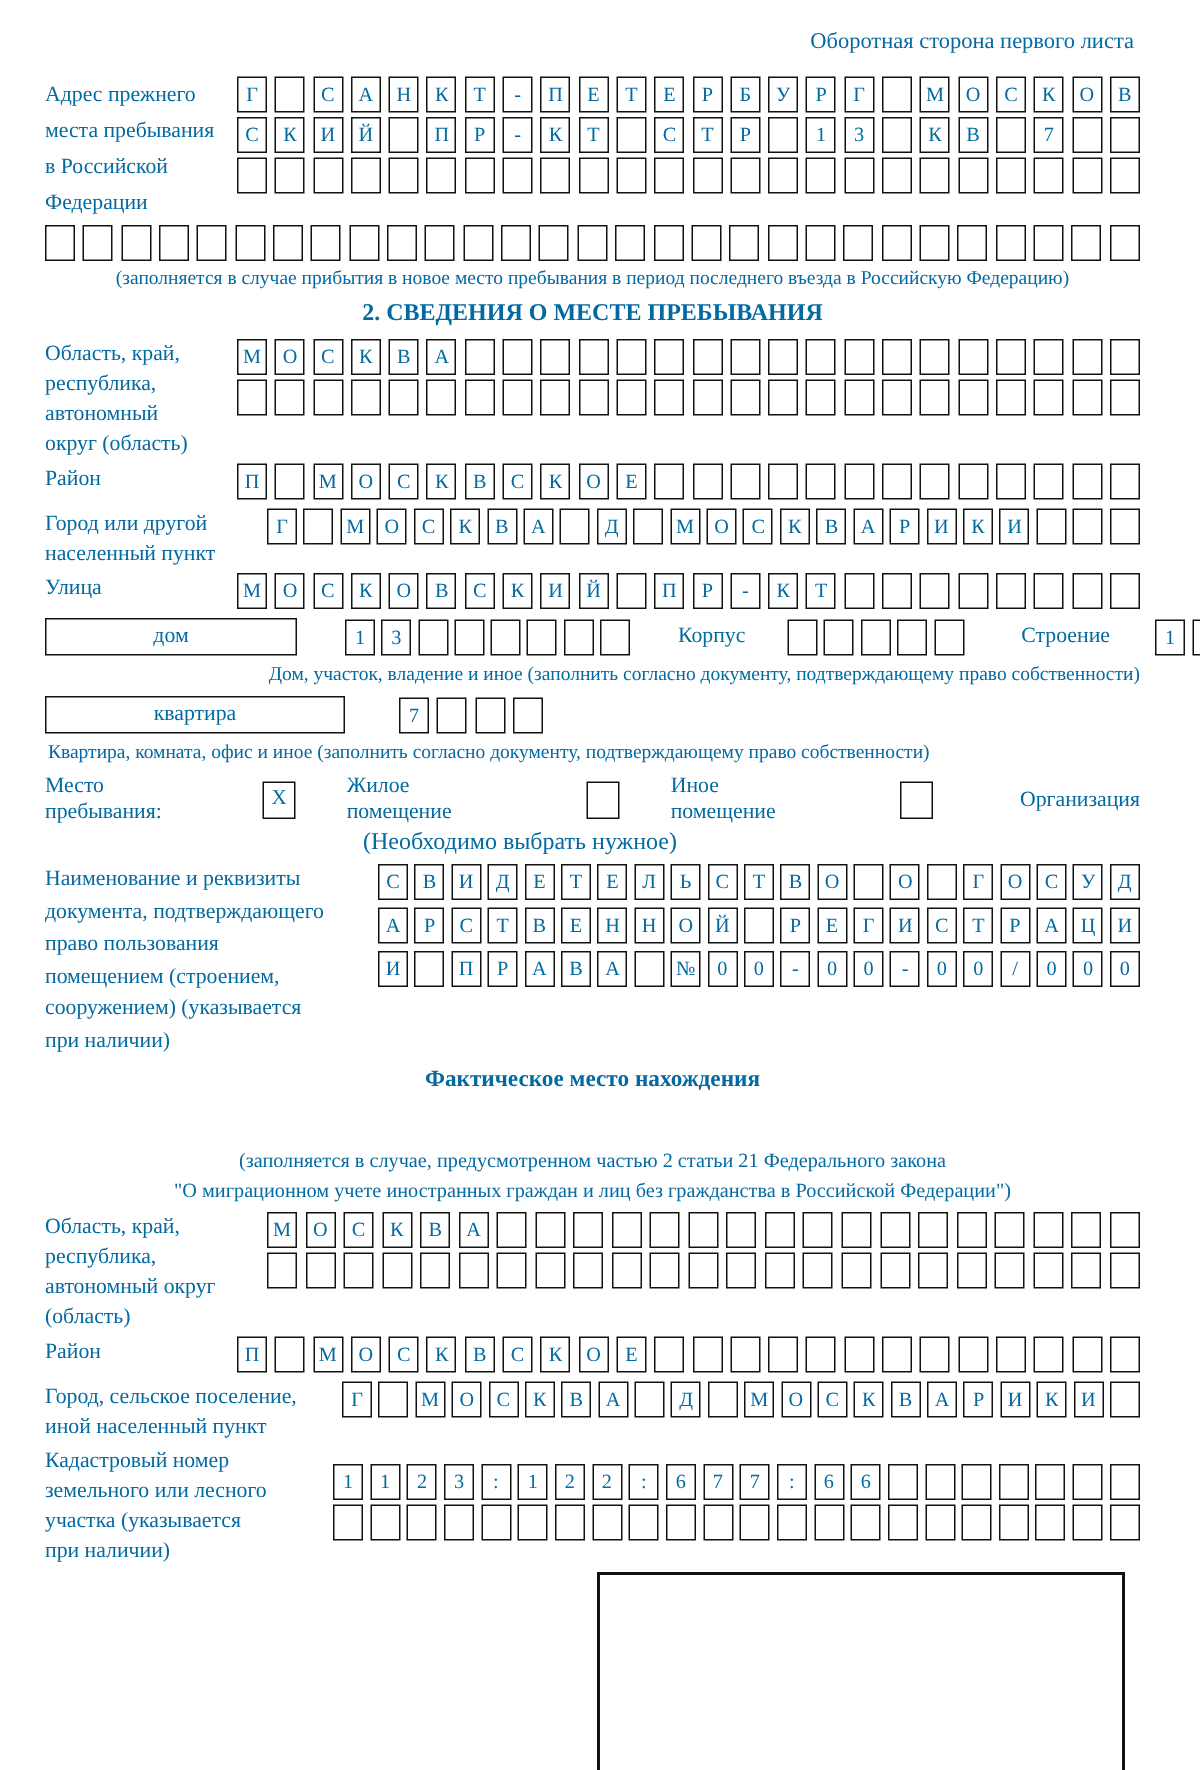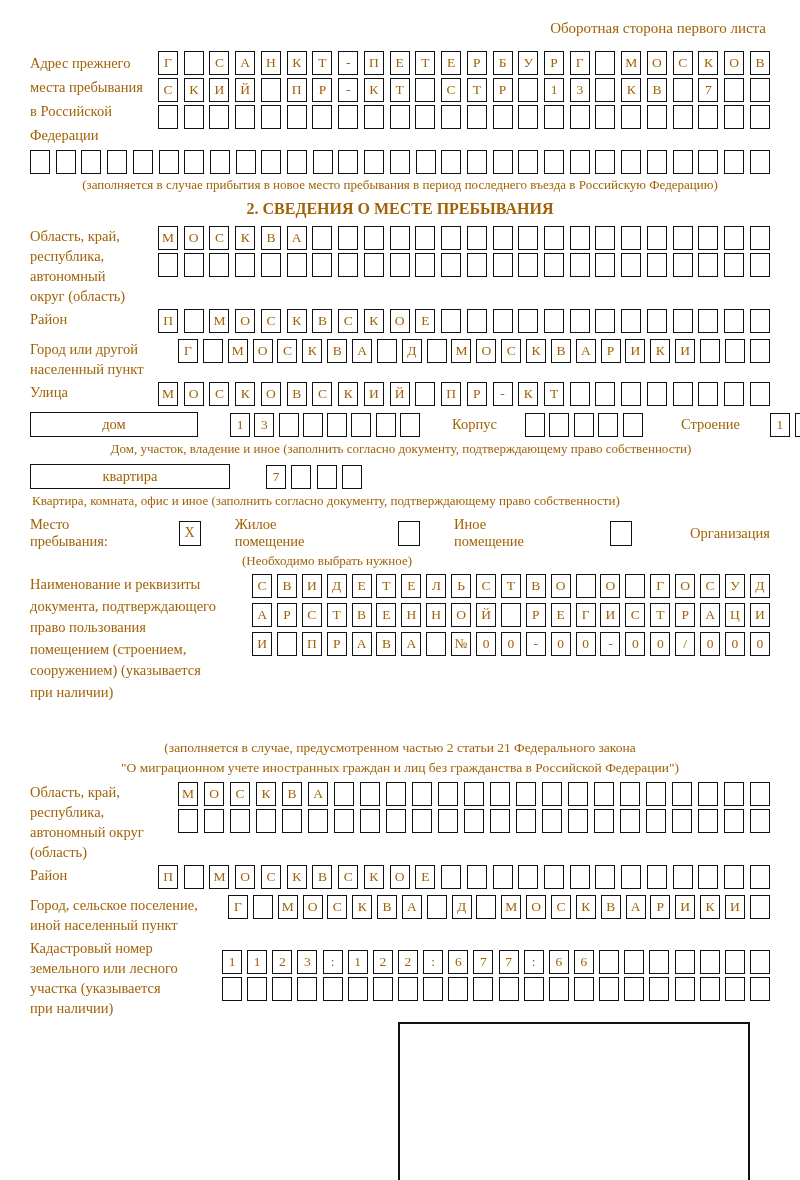--- a/index.html
+++ b/index.html
@@ -1,19 +1,19 @@
 <!DOCTYPE html>
 <html><head>
 <meta charset="utf-8">
 <style>
   html,body{margin:0;padding:0;background:#fff;}
   .page{
     width:800px;height:1180px;box-sizing:border-box;
-    padding:14px 30px 0 30px;overflow:hidden;
-    font-family:"Liberation Serif","DejaVu Serif",serif;color:#a16207;
+    padding:14px 40px 0 30px;overflow:hidden;
+    font-family:"Liberation Serif","DejaVu Serif",serif;color:#0369a1;
     position:relative;
   }
   .hdr-note{font-size:15px;text-align:right;margin:6px 4px 14px 0;}
   .field{display:flex;margin-bottom:3px;}
   .f-label{font-size:14.5px;line-height:20px;white-space:pre-line;flex-shrink:0;}
   .f-label.tall{line-height:24px;}
   .rows{flex:1;min-width:0;}
   .cells{display:flex;justify-content:space-between;margin-bottom:3px;flex:1;min-width:0;}
   .cell{
     box-sizing:border-box;width:20px;height:24px;border:1.5px solid #111;
@@ -28,21 +28,21 @@
   .wide-box{
     box-sizing:border-box;border:1.5px solid #111;height:25px;
     display:flex;align-items:center;justify-content:center;font-size:14.5px;flex-shrink:0;
   }
   .chk{
     box-sizing:border-box;width:22px;height:25px;border:1.5px solid #111;
     display:inline-flex;align-items:center;justify-content:center;
     font-size:14px;flex-shrink:0;
   }
   .opt-label{font-size:14.5px;}
-  .small-note{font-size:13px;margin:0 0 5px 212px;}
+  .small-note{font-size:16px;margin:0 0 5px 212px;}
   .stamp-wrap{margin-left:362px;width:378px;margin-top:4px;}
   .stamp-box{box-sizing:border-box;width:352px;height:170px;border:2px solid #111;margin-left:6px;}
 </style>
 </head>
 <body>
 
 <div class="page">
 
   <div class="hdr-note">Оборотная сторона первого листа</div>
 
@@ -340,21 +340,21 @@
         <span class="cell">&nbsp;</span>
       </div>
     <div class="opt-label" style="margin:0 6px 0 14px;">Строение</div>
     <div class="cells" style="width:96px;flex:none;margin:0;">
         <span class="cell">1</span>
         <span class="cell">&nbsp;</span>
         <span class="cell">&nbsp;</span>
         <span class="cell">&nbsp;</span>
       </div>
   </div>
-  <div class="caption" style="text-align:center;margin-left:2px;">Дом, участок, владение и иное (заполнить согласно документу, подтверждающему право собственности)</div>
+  <div class="caption" style="text-align:right;margin-left:2px;">Дом, участок, владение и иное (заполнить согласно документу, подтверждающему право собственности)</div>
 
   <div class="inline-row">
     <div class="wide-box" style="width:200px;">квартира</div>
     <div class="cells" style="width:96px;margin:0 0 0 12px;flex:none;">
         <span class="cell">7</span>
         <span class="cell">&nbsp;</span>
         <span class="cell">&nbsp;</span>
         <span class="cell">&nbsp;</span>
       </div>
   </div>
@@ -444,20 +444,21 @@
           <span class="cell">0</span>
           <span class="cell">0</span>
           <span class="cell">/</span>
           <span class="cell">0</span>
           <span class="cell">0</span>
           <span class="cell">0</span>
         </div>
     </div>
   </div>
 
+  <div class="sub-title">Фактическое место нахождения</div>
   <div class="center-note">(заполняется в случае, предусмотренном частью 2 статьи 21 Федерального закона
 "О миграционном учете иностранных граждан и лиц без гражданства в Российской Федерации")</div>
 
   <div class="field">
     <div class="f-label" style="width:148px;">Область, край,
 республика,
 автономный округ
 (область)</div>
     <div class="rows">
       <div class="cells">

